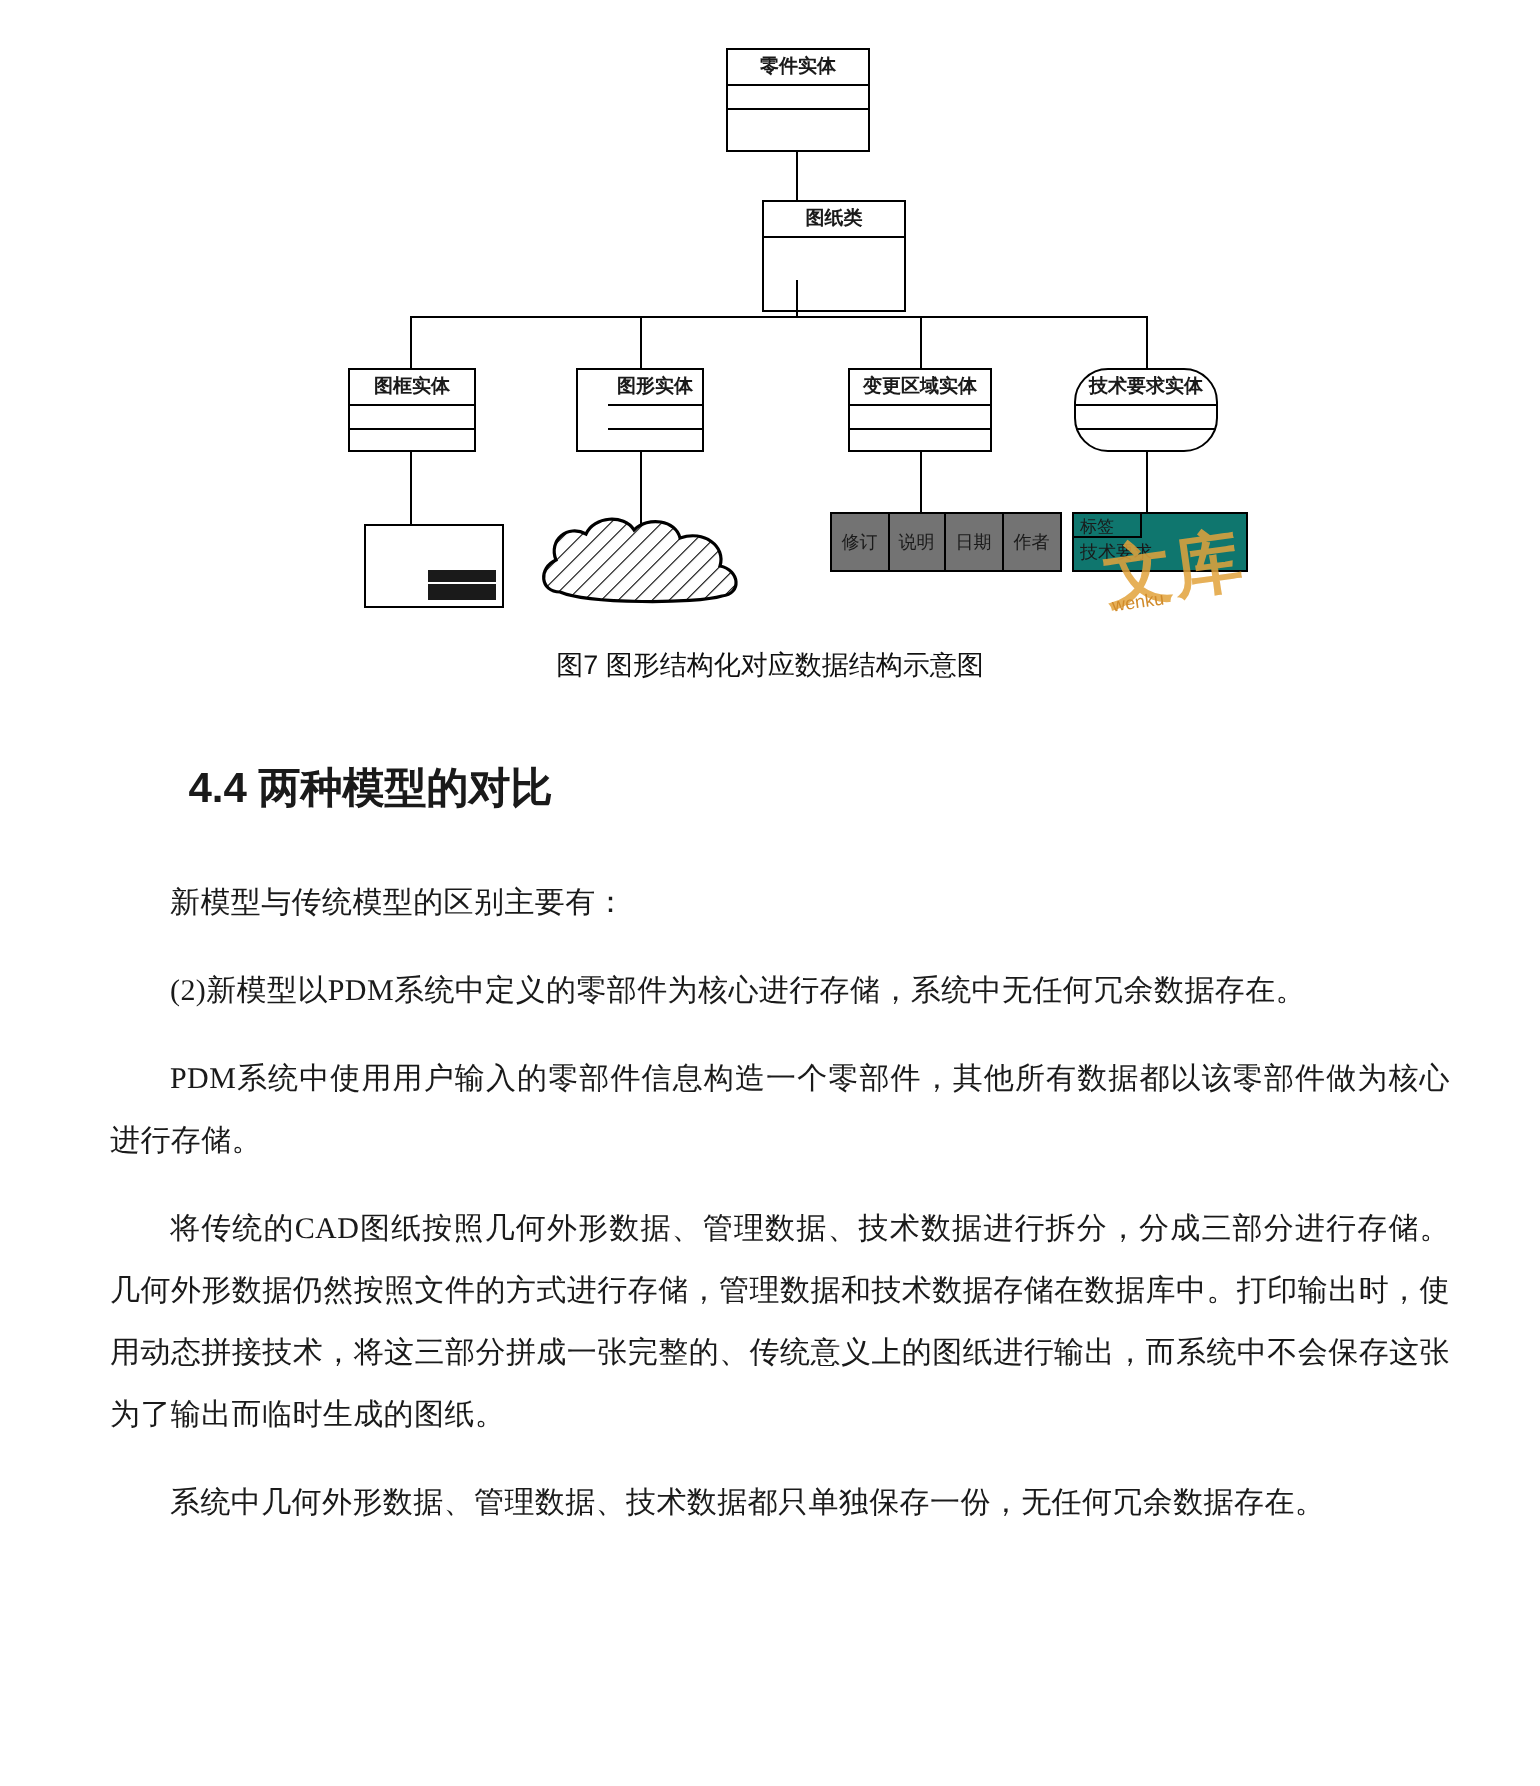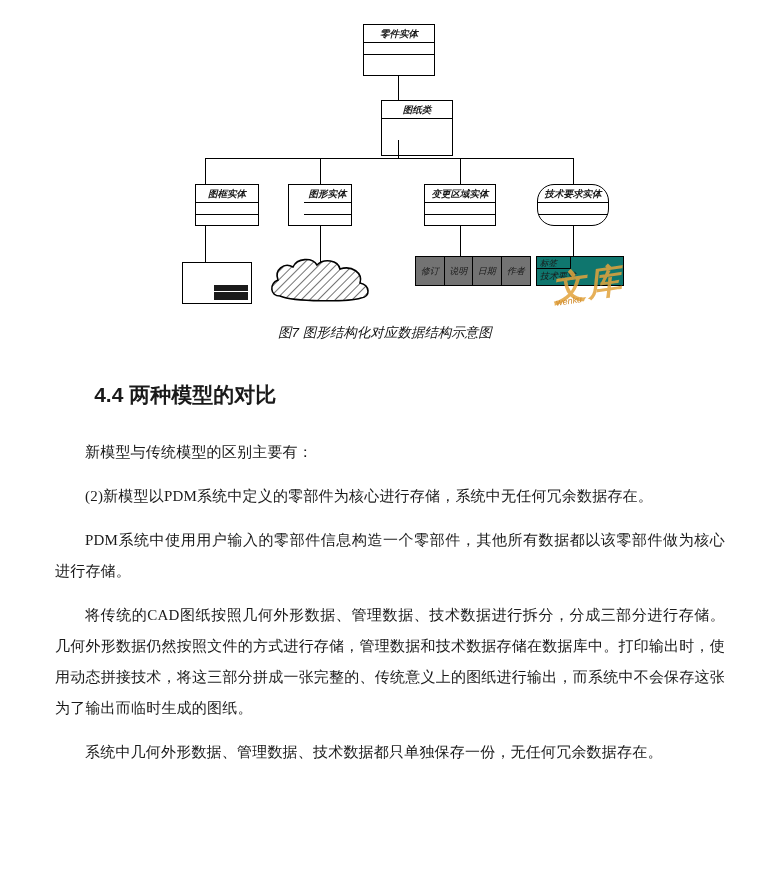--- a/index.html
+++ b/index.html
@@ -17,21 +17,20 @@
     width:770px;
     height:893px;
     box-sizing:border-box;
   }
 
   
   .figure{
     position:relative;
     width:770px;
     height:318px;
-    font-style:italic;
   }
   .node{
     position:absolute;
     border:1.4px solid #000;
     background:#fff;
     box-sizing:border-box;
   }
   .node .title{
     height:17px;
     line-height:17px;
@@ -177,21 +176,21 @@
 
     <div class="conn vline" style="left:398px;top:140px;height:18px;"></div>
 
     <div class="conn hline" style="left:205px;top:158px;width:369px;"></div>
 
     <div class="conn vline" style="left:205px;top:158px;height:26px;"></div>
     <div class="conn vline" style="left:320px;top:158px;height:26px;"></div>
     <div class="conn vline" style="left:460px;top:158px;height:26px;"></div>
     <div class="conn vline" style="left:573px;top:158px;height:26px;"></div>
 
-    <div class="node" style="left:174px;top:184px;width:64px;height:42px;margin-left:21px;">
+    <div class="node" style="left:174px;top:184px;width:64px;height:42px;">
       <div class="title">图框实体</div>
       <div class="band"></div>
       <div class="band last"></div>
     </div>
 
     <div class="node" style="left:288px;top:184px;width:64px;height:42px;padding-left:15px;">
       <div class="title">图形实体</div>
       <div class="band"></div>
       <div class="band last"></div>
     </div>

